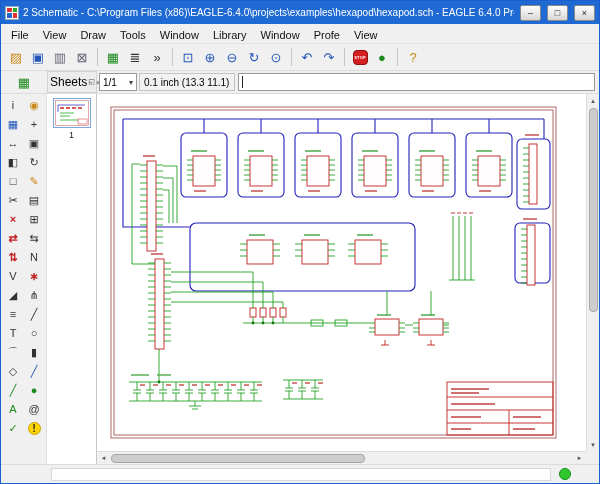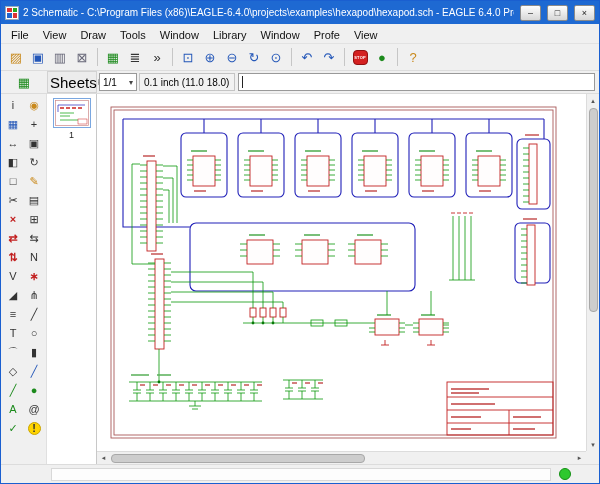--- a/index.html
+++ b/index.html
@@ -27,21 +27,21 @@
   .tbtn{width:22px;height:22px;display:flex;align-items:center;justify-content:center;border:1px solid transparent;border-radius:2px}
   .glyph{font-size:13px;line-height:1}
   .tsep{width:1px;height:18px;background:#c6c6c6;margin:0 4px}
   .stop-badge{width:15px;height:15px;background:#d42020;border:1px solid #901010;border-radius:4px;color:#fff;font-size:4px;font-weight:bold;display:flex;align-items:center;justify-content:center;letter-spacing:.2px}
   .c-dark{color:#333}.c-red{color:#c22020;font-weight:bold}.c-green{color:#1c8a1c}.c-blue{color:#2457b8}.c-amber{color:#c9891b}.c-gray{color:#667}
   .c-warn{background:#ffd400;border:1px solid #c9a400;border-radius:50%;width:13px;height:13px;display:flex;align-items:center;justify-content:center;font-size:9px;font-weight:bold;color:#333}
 
   .toolbar2{height:23px;background:#f0f0f0;display:flex;align-items:center;border-bottom:1px solid #dcdcdc;flex:0 0 auto}
   .t2-left{width:46px;display:flex;justify-content:center;flex:0 0 auto}
   .sheets-header{width:50px;height:100%;background:#ececec;border:1px solid #d2d2d2;display:flex;align-items:center;gap:1px;padding:0 2px;flex:0 0 auto}
-  .sheets-title{font-size:15px;flex:1}
+  .sheets-title{font-size:12px;flex:1}
   .dock-btn{font-size:7px;color:#444;width:9px;text-align:center}
   .combo{width:38px;height:18px;background:#fff;border:1px solid #999;display:flex;align-items:center;justify-content:space-between;padding:0 3px;margin:0 2px;font-size:10px}
   .combo-arrow{font-size:8px;color:#444}
   .coords{width:96px;height:18px;border:1px solid #c4c4c4;background:#f2f2f2;display:flex;align-items:center;padding:0 4px;font-size:10px;white-space:nowrap;overflow:hidden}
   .cmdline{flex:1;height:18px;background:#fff;border:1px solid #999;margin:0 4px 0 3px;display:flex;align-items:center;padding:0 3px}
   .caret{width:1px;height:12px;background:#222}
 
   
   .main{flex:1;display:flex;min-height:0}
   .toolcol{width:46px;background:#f0f0f0;border-right:1px solid #e0e0e0;display:grid;grid-template-columns:21px 21px;grid-auto-rows:19px;justify-content:center;padding-top:2px;flex:0 0 auto}
@@ -198,21 +198,21 @@
       </span>
     <div class="sheets-header">
       <span class="sheets-title">Sheets</span>
       <span class="dock-btn">◱</span>
       <span class="dock-btn">×</span>
     </div>
     <div class="combo">
       <span>1/1</span>
       <span class="combo-arrow">▾</span>
     </div>
-    <div class="coords">0.1 inch (11.0 18.0)</div>
+    <div class="coords">0.1 inch (13.3 11.1)</div>
     <div class="cmdline">
         <span class="caret"></span>
       </div>
   </div>
 
   <div class="main">
 
     <div class="toolcol">
 
     <span class="tool">

